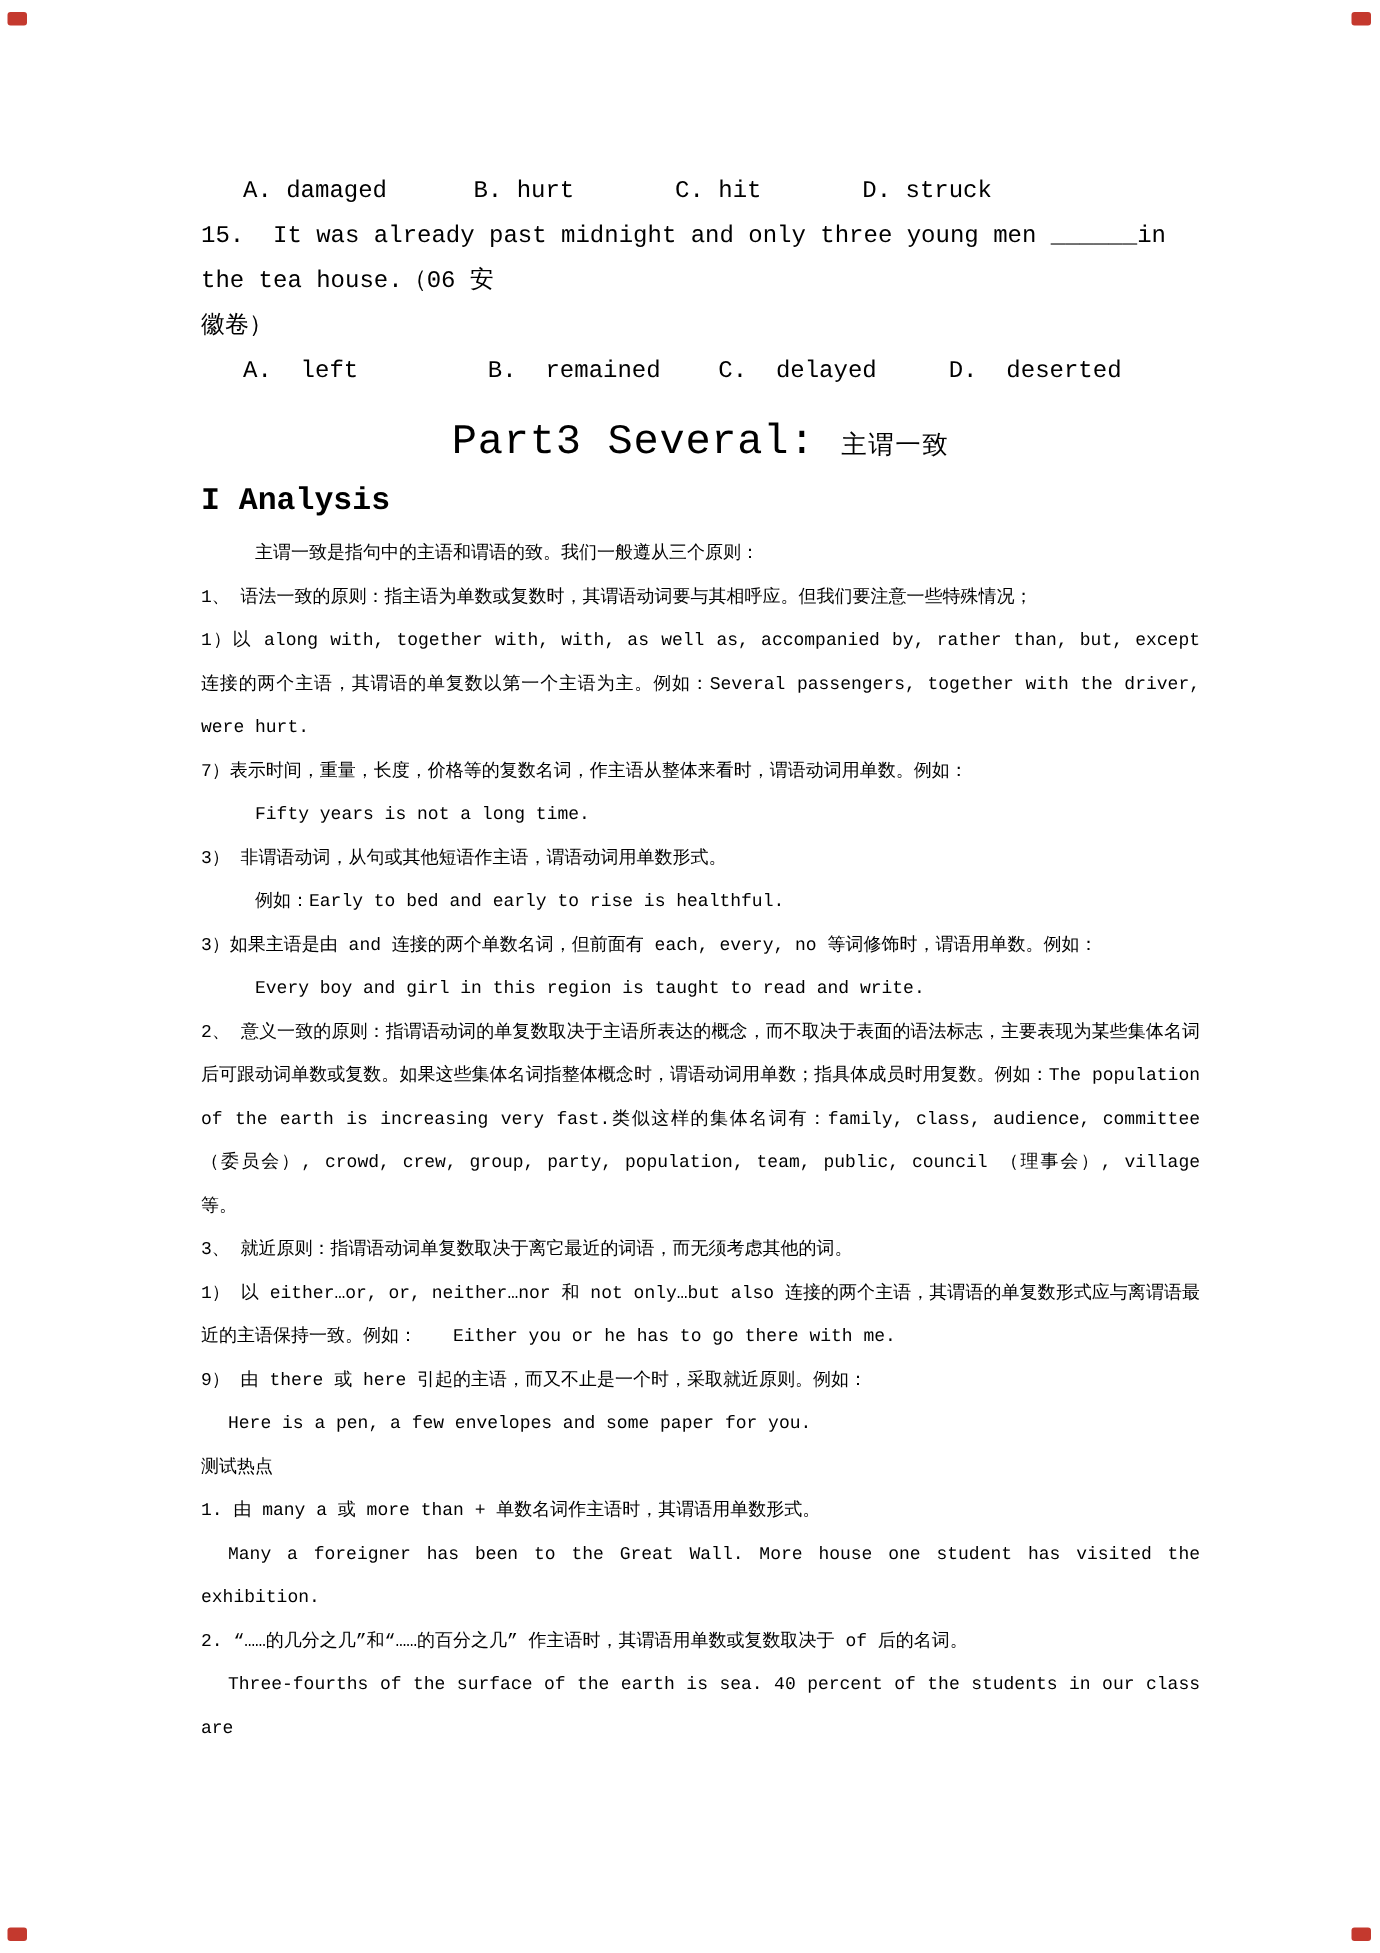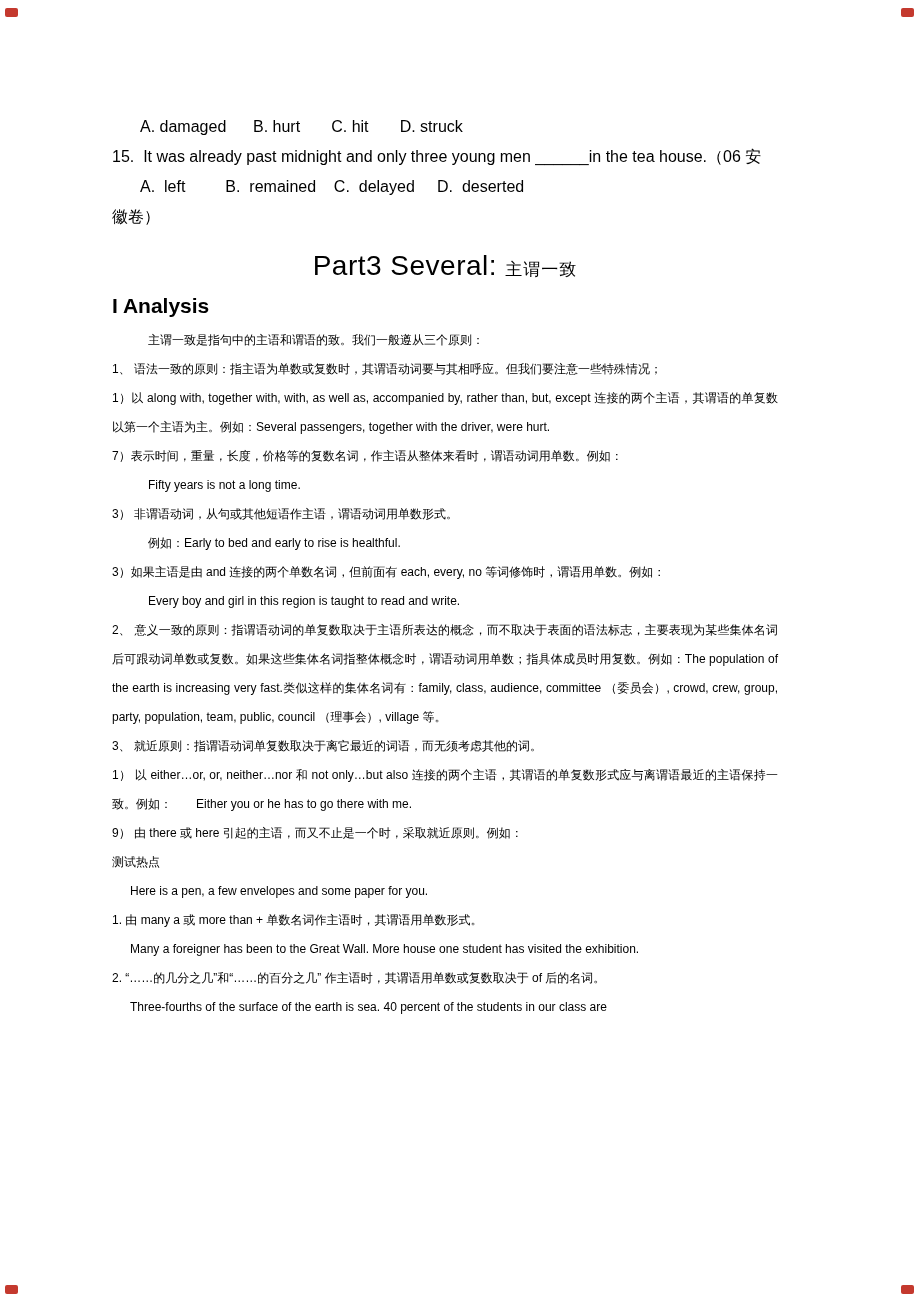--- a/index.html
+++ b/index.html
@@ -18,23 +18,24 @@
     height: 9px;
     border-radius: 2px;
   }
   .corner-tl { left: 5px;  top: 8px; }
   .corner-tr { right: 6px; top: 8px; }
   .corner-bl { left: 5px;  bottom: 8px; }
   .corner-br { right: 6px; bottom: 8px; }
 
   .content {
     position: absolute;
-    left: 112px;
+    left: 134px;
     top: 112px;
     width: 666px;
+    font-family: Liberation Mono, monospace;
   }
   p { margin: 0; }
   .qline {
     font-size: 16px;
     line-height: 30px;
     white-space: pre-wrap;
     text-align: left;
   }
   .opts { padding-left: 28px; }
   .doc-title {
@@ -66,41 +67,41 @@
 
   <div class="corner-mark corner-tl" style="background: rgb(196, 57, 46);"></div>
   <div class="corner-mark corner-tr" style="background: rgb(196, 57, 46);"></div>
   <div class="corner-mark corner-bl" style="background: rgb(196, 57, 46);"></div>
   <div class="corner-mark corner-br" style="background: rgb(196, 57, 46);"></div>
 
   <div class="content">
 
     <p class="qline opts">A. damaged      B. hurt       C. hit       D. struck</p>
     <p class="qline">15.  It was already past midnight and only three young men ______in the tea house.（06 安</p>
+    <p class="qline">徽卷）</p>
     <p class="qline opts">A.  left         B.  remained    C.  delayed     D.  deserted</p>
-    <p class="qline">徽卷）</p>
 
     <p class="doc-title"><span>Part3 Several:</span> <span class="zh">主谓一致</span></p>
 
     <p class="section-h">I Analysis</p>
 
     <p class="body-p indent2">主谓一致是指句中的主语和谓语的致。我们一般遵从三个原则：</p>
     <p class="body-p">1、 语法一致的原则：指主语为单数或复数时，其谓语动词要与其相呼应。但我们要注意一些特殊情况；</p>
     <p class="body-p">1）以 along with, together with, with, as well as, accompanied by, rather than, but, except 连接的两个主语，其谓语的单复数以第一个主语为主。例如：Several passengers, together with the driver, were hurt.</p>
     <p class="body-p">7）表示时间，重量，长度，价格等的复数名词，作主语从整体来看时，谓语动词用单数。例如：</p>
     <p class="body-p indent2">Fifty years is not a long time.</p>
     <p class="body-p">3） 非谓语动词，从句或其他短语作主语，谓语动词用单数形式。</p>
     <p class="body-p indent2">例如：Early to bed and early to rise is healthful.</p>
     <p class="body-p">3）如果主语是由 and 连接的两个单数名词，但前面有 each, every, no 等词修饰时，谓语用单数。例如：</p>
     <p class="body-p indent2">Every boy and girl in this region is taught to read and write.</p>
     <p class="body-p">2、 意义一致的原则：指谓语动词的单复数取决于主语所表达的概念，而不取决于表面的语法标志，主要表现为某些集体名词后可跟动词单数或复数。如果这些集体名词指整体概念时，谓语动词用单数；指具体成员时用复数。例如：The population of the earth is increasing very fast.类似这样的集体名词有：family, class, audience, committee （委员会）, crowd, crew, group, party, population, team, public, council （理事会）, village 等。</p>
     <p class="body-p">3、 就近原则：指谓语动词单复数取决于离它最近的词语，而无须考虑其他的词。</p>
     <p class="body-p">1） 以 either…or, or, neither…nor 和 not only…but also 连接的两个主语，其谓语的单复数形式应与离谓语最近的主语保持一致。例如：　　Either you or he has to go there with me.</p>
     <p class="body-p">9） 由 there 或 here 引起的主语，而又不止是一个时，采取就近原则。例如：</p>
+    <p class="body-p indent1">Here is a pen, a few envelopes and some paper for you.</p>
     <p class="body-p">测试热点</p>
-    <p class="body-p indent1">Here is a pen, a few envelopes and some paper for you.</p>
     <p class="body-p">1. 由 many a 或 more than + 单数名词作主语时，其谓语用单数形式。</p>
     <p class="body-p indent1">Many a foreigner has been to the Great Wall. More house one student has visited the exhibition.</p>
     <p class="body-p">2. “……的几分之几”和“……的百分之几” 作主语时，其谓语用单数或复数取决于 of 后的名词。</p>
     <p class="body-p indent1">Three-fourths of the surface of the earth is sea. 40 percent of the students in our class are</p>
 
   </div>
 </div>
 
 </body></html>

